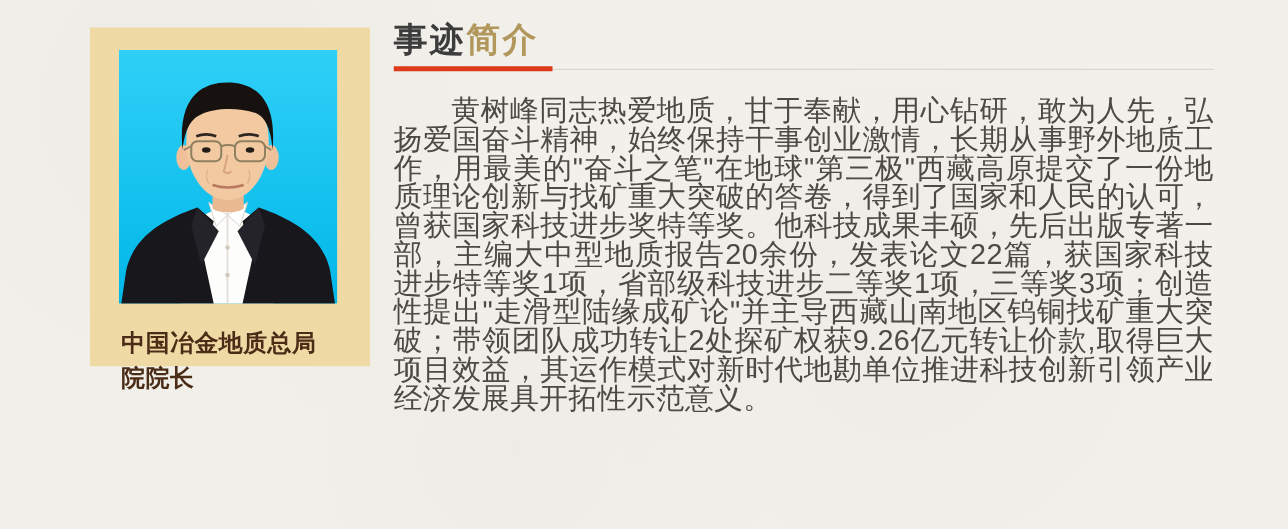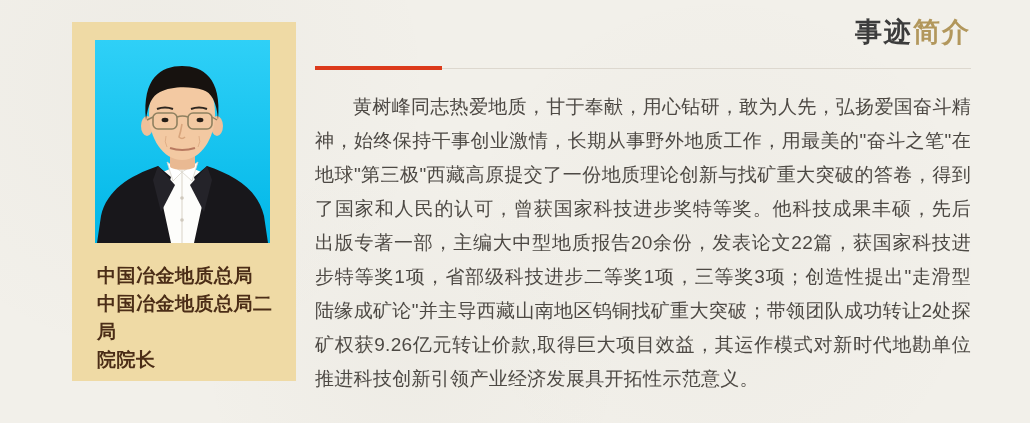--- a/index.html
+++ b/index.html
@@ -12,21 +12,21 @@
   .page{
     position:relative;width:1030px;height:423px;
     background:
       radial-gradient(circle at 15% 20%, rgba(120,110,90,0.035), transparent 30%),
       radial-gradient(circle at 70% 60%, rgba(120,110,90,0.03), transparent 35%),
       radial-gradient(circle at 40% 85%, rgba(120,110,90,0.03), transparent 30%),
       #f2f0ea;
   }
   
   .profile-card{
-    position:absolute;left:72px;top:22px;width:224px;height:359px;
+    position:absolute;left:72px;top:22px;width:224px;height:271px;
     background:#efdaa5;
   }
   .photo{
     position:absolute;left:23px;top:18px;width:175px;height:203px;
     overflow:hidden;
   }
   .photo svg{display:block;}
   .card-titles{
     position:absolute;left:25px;top:240px;right:16px;
   }
@@ -34,35 +34,34 @@
     font-size:19px;font-weight:bold;color:#4b2d17;
     line-height:28px;letter-spacing:0.5px;
   }
   
   .content{
     position:absolute;left:315px;top:17px;width:656px;
   }
   .header-wrap{
     position:relative;
     border-bottom:1px solid #ddd8cf;
-    padding-bottom:21px;
-    text-align:right;
+    padding-bottom:8px;
   }
   .section-title{
     margin:0;font-size:27px;font-weight:bold;color:#3c3c3c;
     letter-spacing:2px;line-height:30px;
   }
   .section-title .gold{color:#b2975c;}
   .red-bar{
     position:absolute;left:0;bottom:-2px;
     width:127px;height:4px;background:#dc3a1b;
   }
   .bio{
     margin:21px 0 0 0;
-    font-size:19px;line-height:34px;color:#4d4944;
+    font-size:23px;line-height:23px;color:#4d4944;
     text-align:justify;text-indent:2em;letter-spacing:0.3px;
   }
 </style>
 </head>
 <body>
 
 <div class="page">
 
   <aside class="profile-card">
     <div class="photo">
@@ -114,21 +113,20 @@
         <path d="M87,84 C86,90 85,94 84,97 Q87,100 90,97" stroke="#d8a57c" stroke-width="1.6" fill="none"></path>
 
         <path d="M75,108 Q87,112 100,108" stroke="#b97a60" stroke-width="2" fill="none"></path>
 
         <path d="M71,96 Q69,102 72,107" stroke="#e0af87" stroke-width="1" fill="none"></path>
         <path d="M104,96 Q106,102 103,107" stroke="#e0af87" stroke-width="1" fill="none"></path>
       </svg>
     </div>
     <div class="card-titles">
         <div class="card-line">中国冶金地质总局</div>
-        <div class="card-line">中国冶金地质总局二局</div>
         <div class="card-line">院院长</div>
       </div>
   </aside>
 
   <main class="content">
     <div class="header-wrap">
       <h2 class="section-title"><span>事迹</span><span class="gold">简介</span></h2>
       <span class="red-bar"></span>
     </div>
     <p class="bio">黄树峰同志热爱地质，甘于奉献，用心钻研，敢为人先，弘扬爱国奋斗精神，始终保持干事创业激情，长期从事野外地质工作，用最美的"奋斗之笔"在地球"第三极"西藏高原提交了一份地质理论创新与找矿重大突破的答卷，得到了国家和人民的认可，曾获国家科技进步奖特等奖。他科技成果丰硕，先后出版专著一部，主编大中型地质报告20余份，发表论文22篇，获国家科技进步特等奖1项，省部级科技进步二等奖1项，三等奖3项；创造性提出"走滑型陆缘成矿论"并主导西藏山南地区钨铜找矿重大突破；带领团队成功转让2处探矿权获9.26亿元转让价款,取得巨大项目效益，其运作模式对新时代地勘单位推进科技创新引领产业经济发展具开拓性示范意义。</p>

